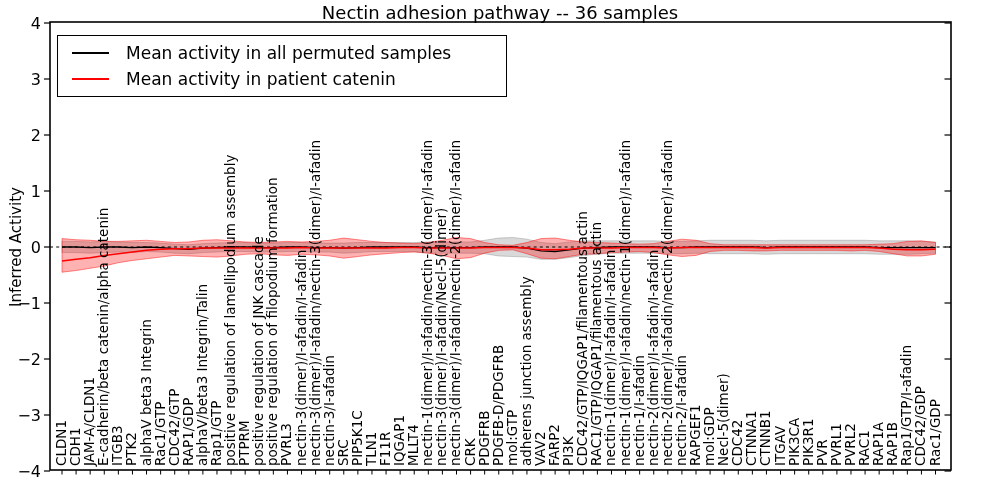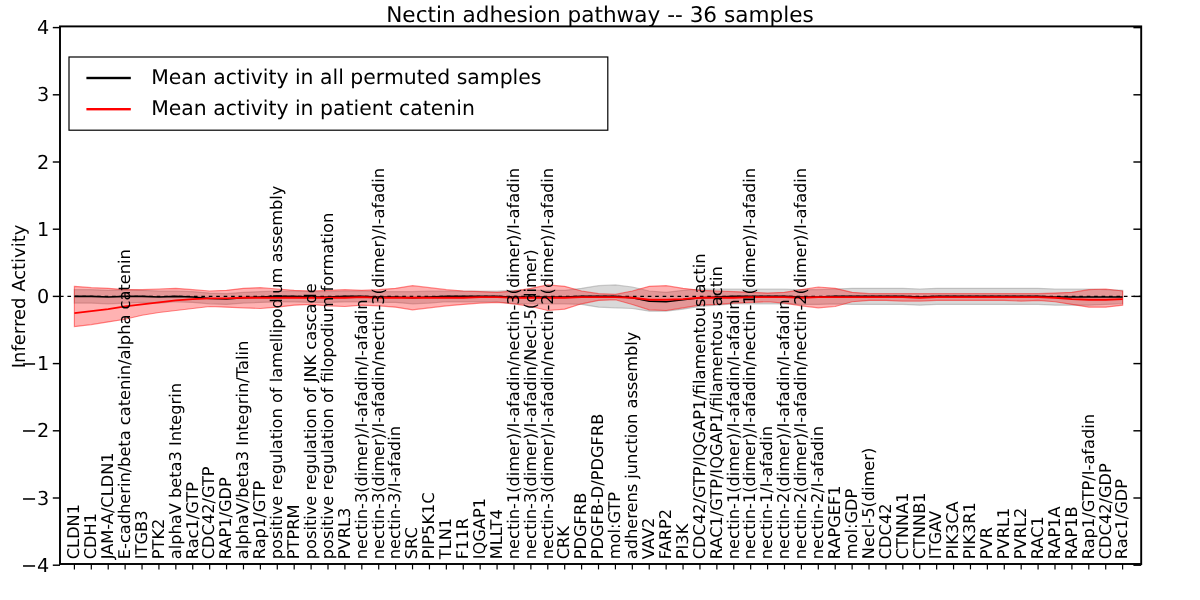--- a/index.html
+++ b/index.html
@@ -5,21 +5,21 @@
   html,body{margin:0;padding:0;background:#fff;}
   #figure{position:relative;width:1000px;height:500px;background:#ffffff;overflow:hidden;
           font-family:"DejaVu Sans","Liberation Sans",sans-serif;}
   #plot-svg{position:absolute;left:0;top:0;}
   .fig-title{position:absolute;left:0;top:2px;width:1000px;text-align:center;
              font-size:18px;color:#000;}
   .ylabel{position:absolute;left:-51px;top:238px;width:134px;text-align:center;
           font-size:15px;color:#000;transform:rotate(-90deg);}
   .xlabel{position:absolute;left:350px;top:503px;width:300px;text-align:center;
           font-size:15px;color:#15803d;}
-  .legend{position:absolute;left:57px;top:47px;width:450px;height:62px;
+  .legend{position:absolute;left:57px;top:35px;width:450px;height:62px;
           background:#ffffff;border:1.7px solid #000;box-sizing:border-box;
           display:flex;flex-direction:column;justify-content:center;gap:6px;}
   .legend-row{display:flex;align-items:center;padding-left:14px;}
   .legend-swatch{width:37px;height:0;border-top-width:2px;border-top-style:solid;margin-right:17px;flex:0 0 auto;}
   .legend-label{font-size:17px;color:#000;white-space:nowrap;}
 </style>
 </head>
 <body>
 
 <div id="figure">

